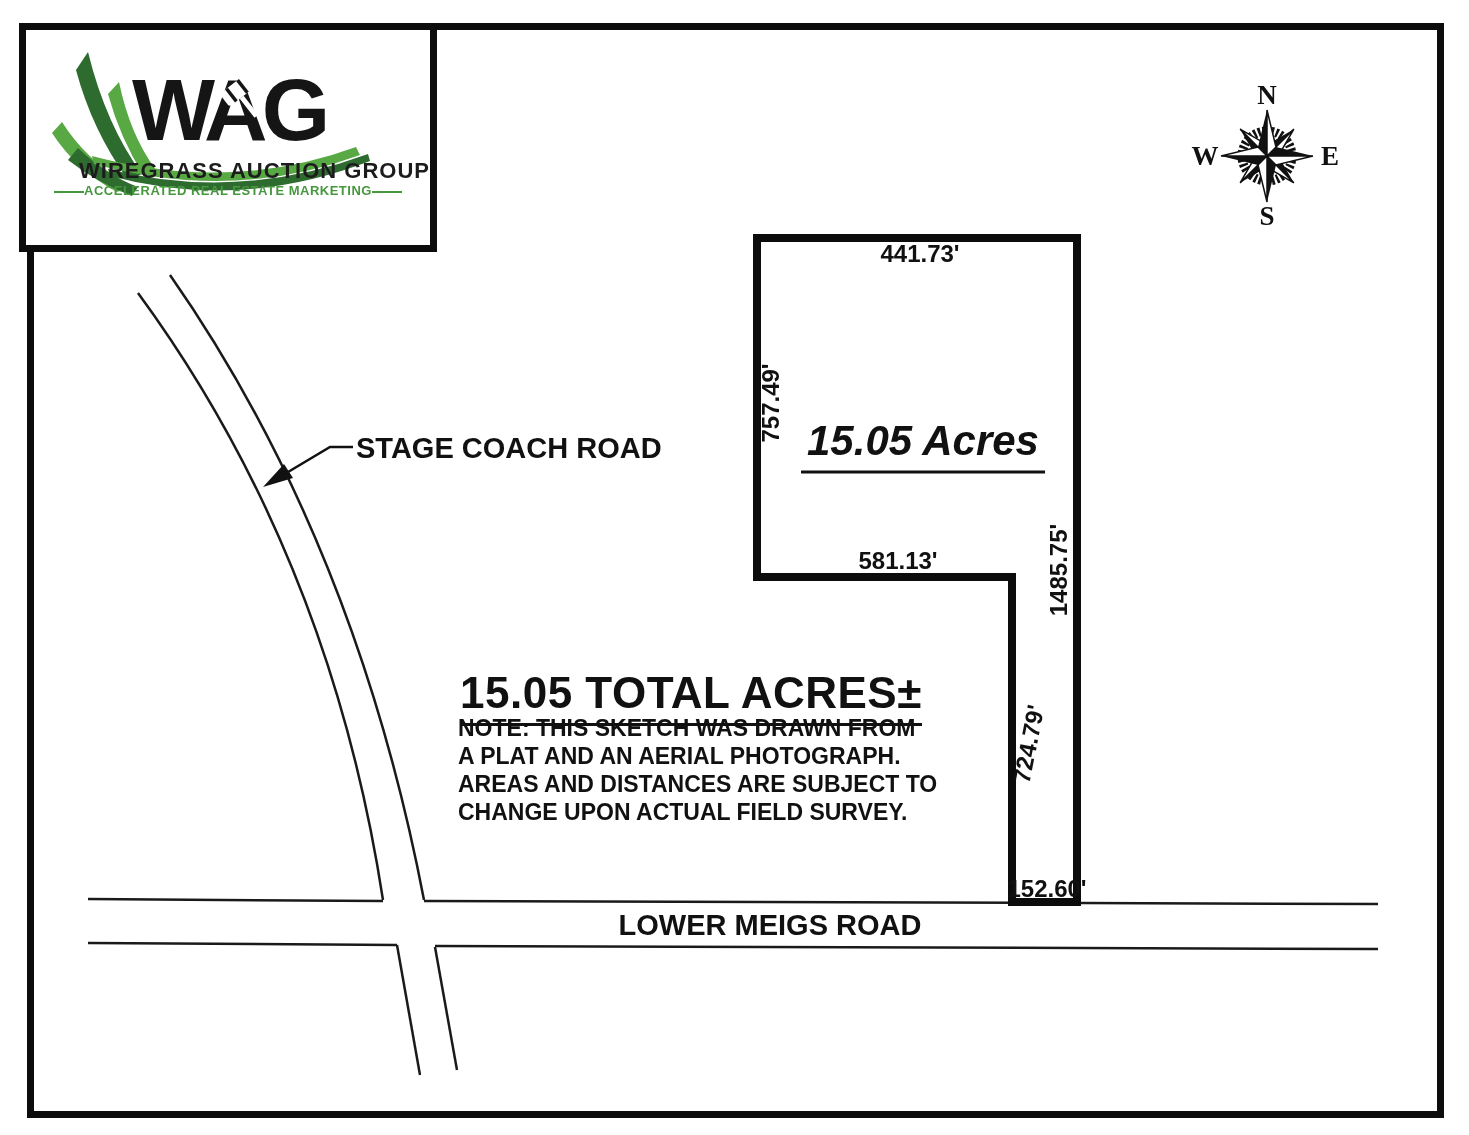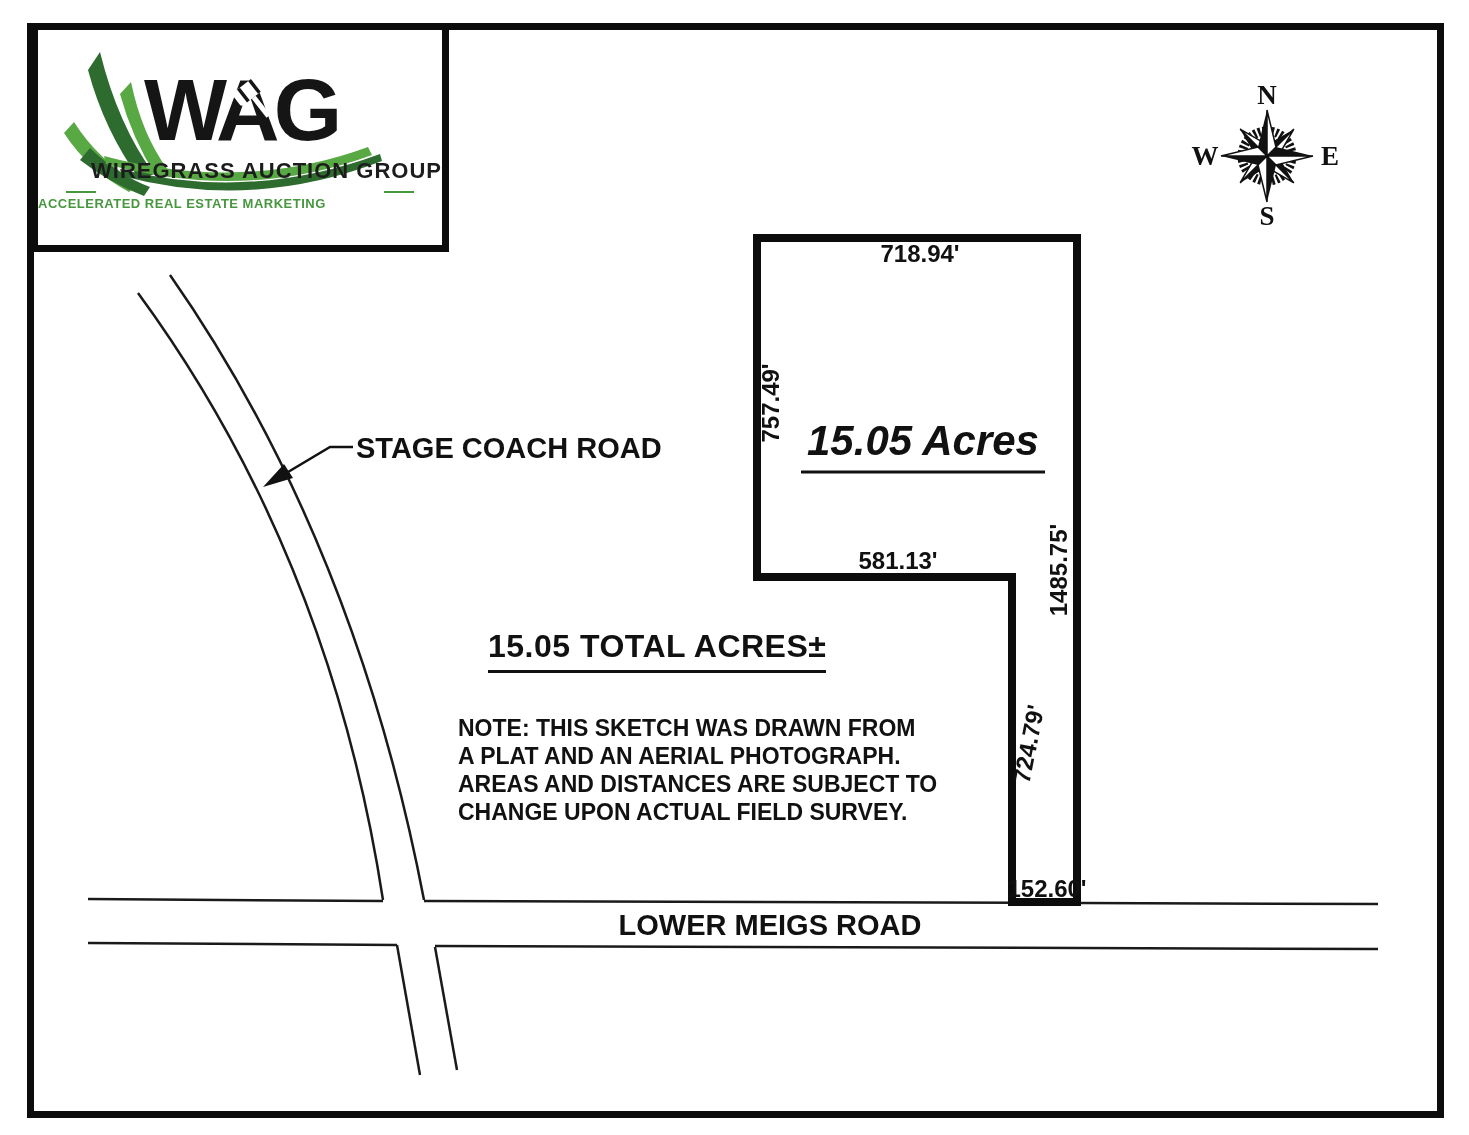--- a/index.html
+++ b/index.html
@@ -6,51 +6,51 @@
   #page{
     position:relative;width:1469px;height:1135px;background:#ffffff;
     font-family:"Liberation Sans", sans-serif;color:#111;overflow:hidden;
   }
   .abs{position:absolute;}
   #page-border{
     position:absolute;left:27px;top:23px;width:1403px;height:1081px;
     border:7px solid #0c0c0c;
   }
   #logo-box{
-    position:absolute;left:31px;top:23px;width:404px;height:215px;
+    position:absolute;left:19px;top:23px;width:404px;height:215px;
     border:7px solid #0c0c0c;background:#ffffff;
   }
   #logo-acronym{
     position:absolute;left:0;top:36px;width:100%;text-align:center;
     font-size:88px;font-weight:bold;letter-spacing:-6px;color:#151515;
     line-height:1;
   }
   #logo-name{
     position:absolute;left:0;top:128px;width:100%;text-align:right;
     font-size:22px;font-weight:bold;letter-spacing:1px;color:#1c1c1c;
   }
   #logo-tagline{
-    position:absolute;left:0;top:153px;width:100%;text-align:left;
-    font-size:13px;font-weight:bold;letter-spacing:.5px;color:#47973f;margin-top:13px;
+    position:absolute;left:0;top:153px;width:100%;text-align:center;
+    font-size:13px;font-weight:bold;letter-spacing:.5px;color:#47973f;
   }
   .tag-dash{position:absolute;top:161px;width:30px;height:2px;background:#47973f;}
   .lbl{position:absolute;font-weight:bold;white-space:nowrap;color:#111;}
   .dim{font-size:24px;}
   .center{transform:translate(-50%,-50%);}
   .rot90{transform:translate(-50%,-50%) rotate(-90deg);}
   .rot80{transform:translate(-50%,-50%) rotate(-79deg);}
   #acres-label{
     left:923px;top:401px;transform:translate(-50%,-50%);
     font-size:42px;font-style:italic;border-bottom:3px solid #111;
     padding:0 6px 6px 6px;
     margin-top:44px;
   }
   #total-acres-heading{
-    left:460px;top:628px;font-size:32px;letter-spacing:.5px;
-    border-bottom:3px solid #111;padding-bottom:5px;margin-left:28px;
+    left:460px;top:668px;font-size:44px;letter-spacing:.5px;
+    border-bottom:3px solid #111;padding-bottom:5px;
   }
   #note-text{
     left:458px;top:714px;font-size:23px;line-height:28px;
     white-space:pre-line;
   }
   #stage-coach-label{left:356px;top:432px;font-size:29px;}
   #lower-meigs-label{left:770px;top:925px;transform:translate(-50%,-50%);font-size:29px;}
   .compass-letter{
     position:absolute;font-family:"Liberation Serif", serif;font-weight:bold;
     font-size:27px;transform:translate(-50%,-50%);color:#111;
@@ -156,21 +156,21 @@
         <rect x="41" y="13" width="3.5" height="16" fill="#151515"></rect>
         <rect x="33" y="29" width="5" height="24" fill="#ffffff"></rect>
       </g>
     </svg>
     <div id="logo-name">WIREGRASS AUCTION GROUP</div>
     <div id="logo-tagline">ACCELERATED REAL ESTATE MARKETING</div>
     <div class="tag-dash" style="left:28px"></div>
     <div class="tag-dash" style="right:28px"></div>
   </div>
 
-  <div class="lbl dim center" style="left:920px;top:254px">718.94'</div>
+  <div class="lbl dim center" style="left:920px;top:254px">441.73'</div>
   <div class="lbl dim rot90" style="left:771px;top:403px">757.49'</div>
   <div class="lbl dim rot90" style="left:1059px;top:570px">1485.75'</div>
   <div class="lbl dim center" style="left:898px;top:561px">581.13'</div>
   <div class="lbl dim rot80" style="left:1029px;top:744px">724.79'</div>
   <div class="lbl dim center" style="left:1047px;top:889px">152.60'</div>
 
   <div class="lbl" id="acres-label">15.05 Acres</div>
 
   <div class="lbl" id="stage-coach-label">STAGE COACH ROAD</div>
   <div class="lbl" id="lower-meigs-label">LOWER MEIGS ROAD</div>

